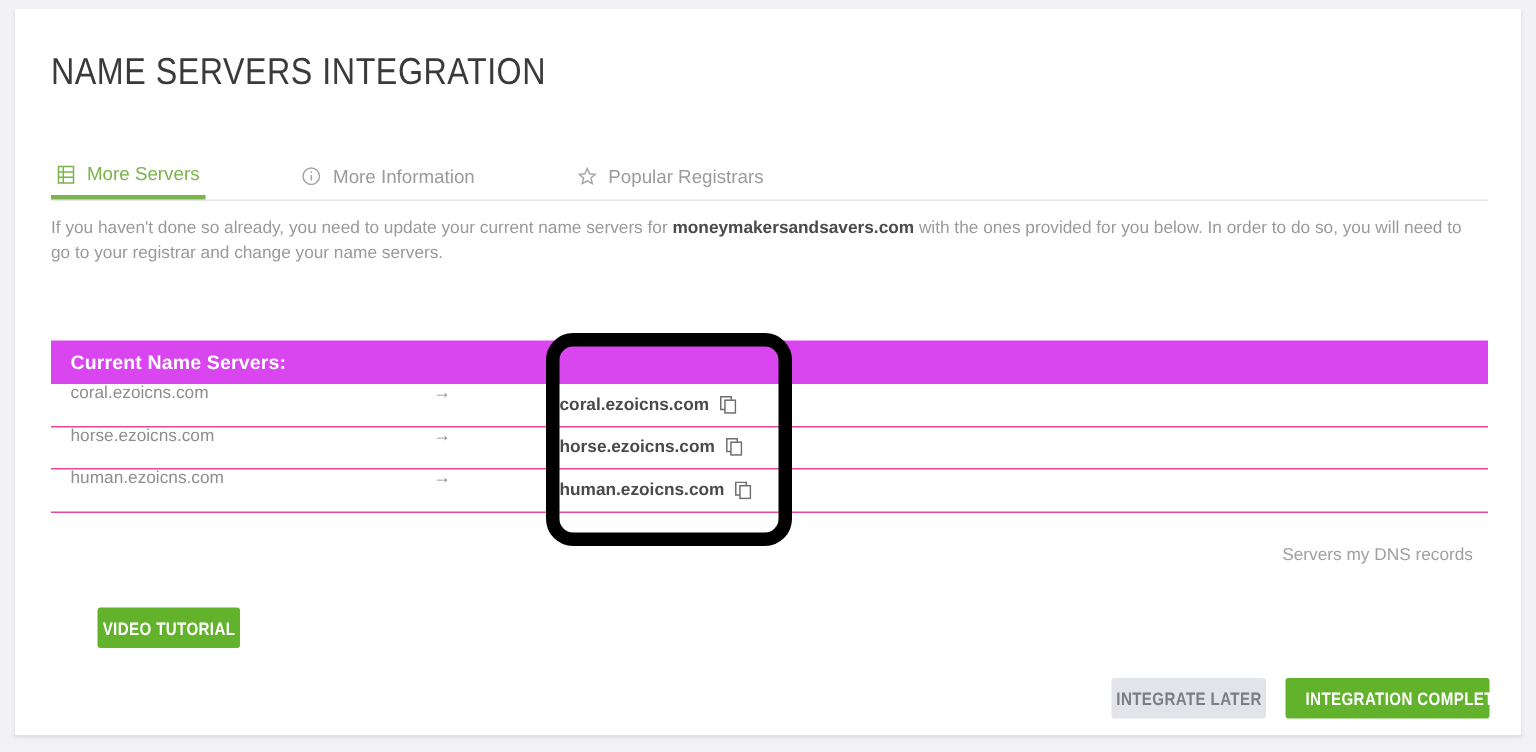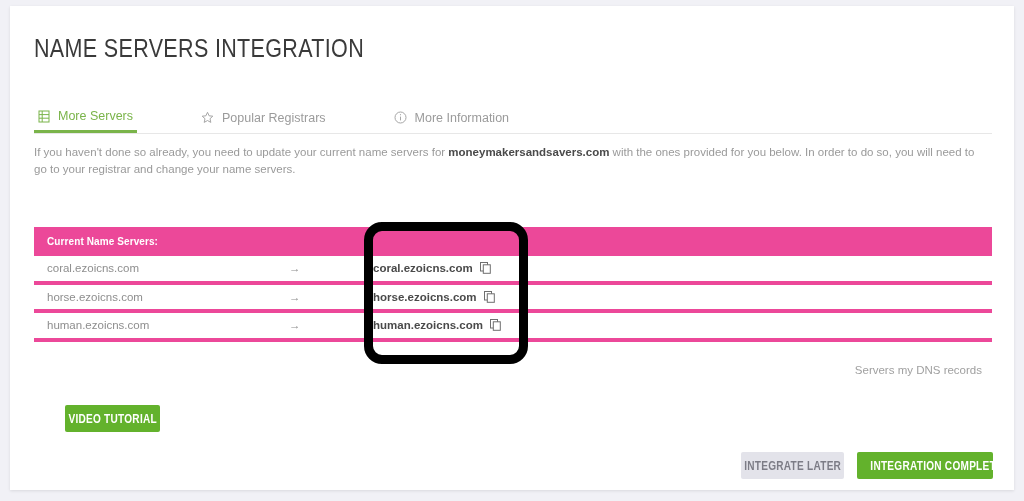--- a/index.html
+++ b/index.html
@@ -98,35 +98,34 @@
 
   
   .ns-table {
     position: absolute;
     left: 24px;
     top: 221px;
     width: 958px;
   }
   .ns-head {
     height: 29px;
-    background: #ec4899;
+    background: #d946ef;
     display: flex;
     align-items: center;
     color: #ffffff;
-    font-size: 10px;
+    font-size: 13px;
     font-weight: 700;
     letter-spacing: 0.1px;
   }
   .col-a { width: 330px; padding-left: 13px; }
   .col-b { flex: 1; padding-left: 9px; }
   .ns-row {
     height: 28.5px;
     display: flex;
-    align-items: center;
-    border-bottom: 4px solid #ec4899;
+    border-bottom: 1px solid #ec4899;
     font-size: 11.5px;
     color: #8e8e8e;
   }
   .ns-row .cur { width: 237px; padding-left: 13px; }
   .ns-row .arrow {
     width: 93px;
     display: flex;
     justify-content: flex-start;
     padding-left: 18px;
     color: #8e8e8e;
@@ -238,35 +237,35 @@
             <line x1="1" y1="8.2" x2="11" y2="8.2"></line>
             <line x1="4.2" y1="1" x2="4.2" y2="12"></line>
           </svg>
         </span>
         <span>More Servers</span>
       </div>
 
       <div class="tab">
         <span class="ticon">
           <svg width="13" height="13" viewBox="0 0 13 13" fill="none" stroke="#a6a6a6" stroke-width="1">
-            <polygon points="6.5,1.3 8.1,4.8 11.8,5.2 9.0,7.7 9.8,11.4 6.5,9.5 3.2,11.4 4.0,7.7 1.2,5.2 4.9,4.8"></polygon>
-          </svg>
-        </span>
-        <span>Popular Registrars</span>
-      </div>
-
-      <div class="tab">
-        <span class="ticon">
-          <svg width="13" height="13" viewBox="0 0 13 13" fill="none" stroke="#a6a6a6" stroke-width="1">
             <circle cx="6.5" cy="6.5" r="5.5"></circle>
             <line x1="6.5" y1="5.6" x2="6.5" y2="9.4"></line>
             <circle cx="6.5" cy="3.7" r="0.6" fill="#a6a6a6" stroke="none"></circle>
           </svg>
         </span>
         <span>More Information</span>
+      </div>
+
+      <div class="tab">
+        <span class="ticon">
+          <svg width="13" height="13" viewBox="0 0 13 13" fill="none" stroke="#a6a6a6" stroke-width="1">
+            <polygon points="6.5,1.3 8.1,4.8 11.8,5.2 9.0,7.7 9.8,11.4 6.5,9.5 3.2,11.4 4.0,7.7 1.2,5.2 4.9,4.8"></polygon>
+          </svg>
+        </span>
+        <span>Popular Registrars</span>
       </div>
 
     </div>
 
     <div class="desc">
       <span>If you haven't done so already, you need to update your current name servers for </span><b>moneymakersandsavers.com</b><span> with the ones provided for you below. In order to do so, you will need to go to your registrar and change your name servers.</span>
     </div>
 
 
     <div class="ns-table">

